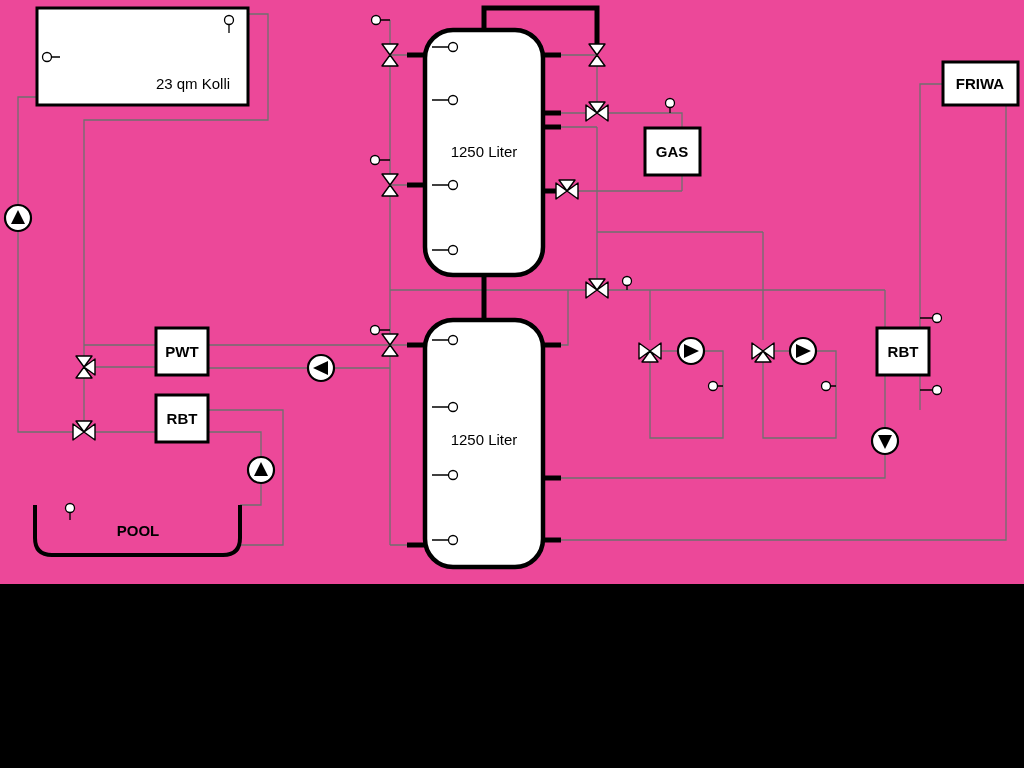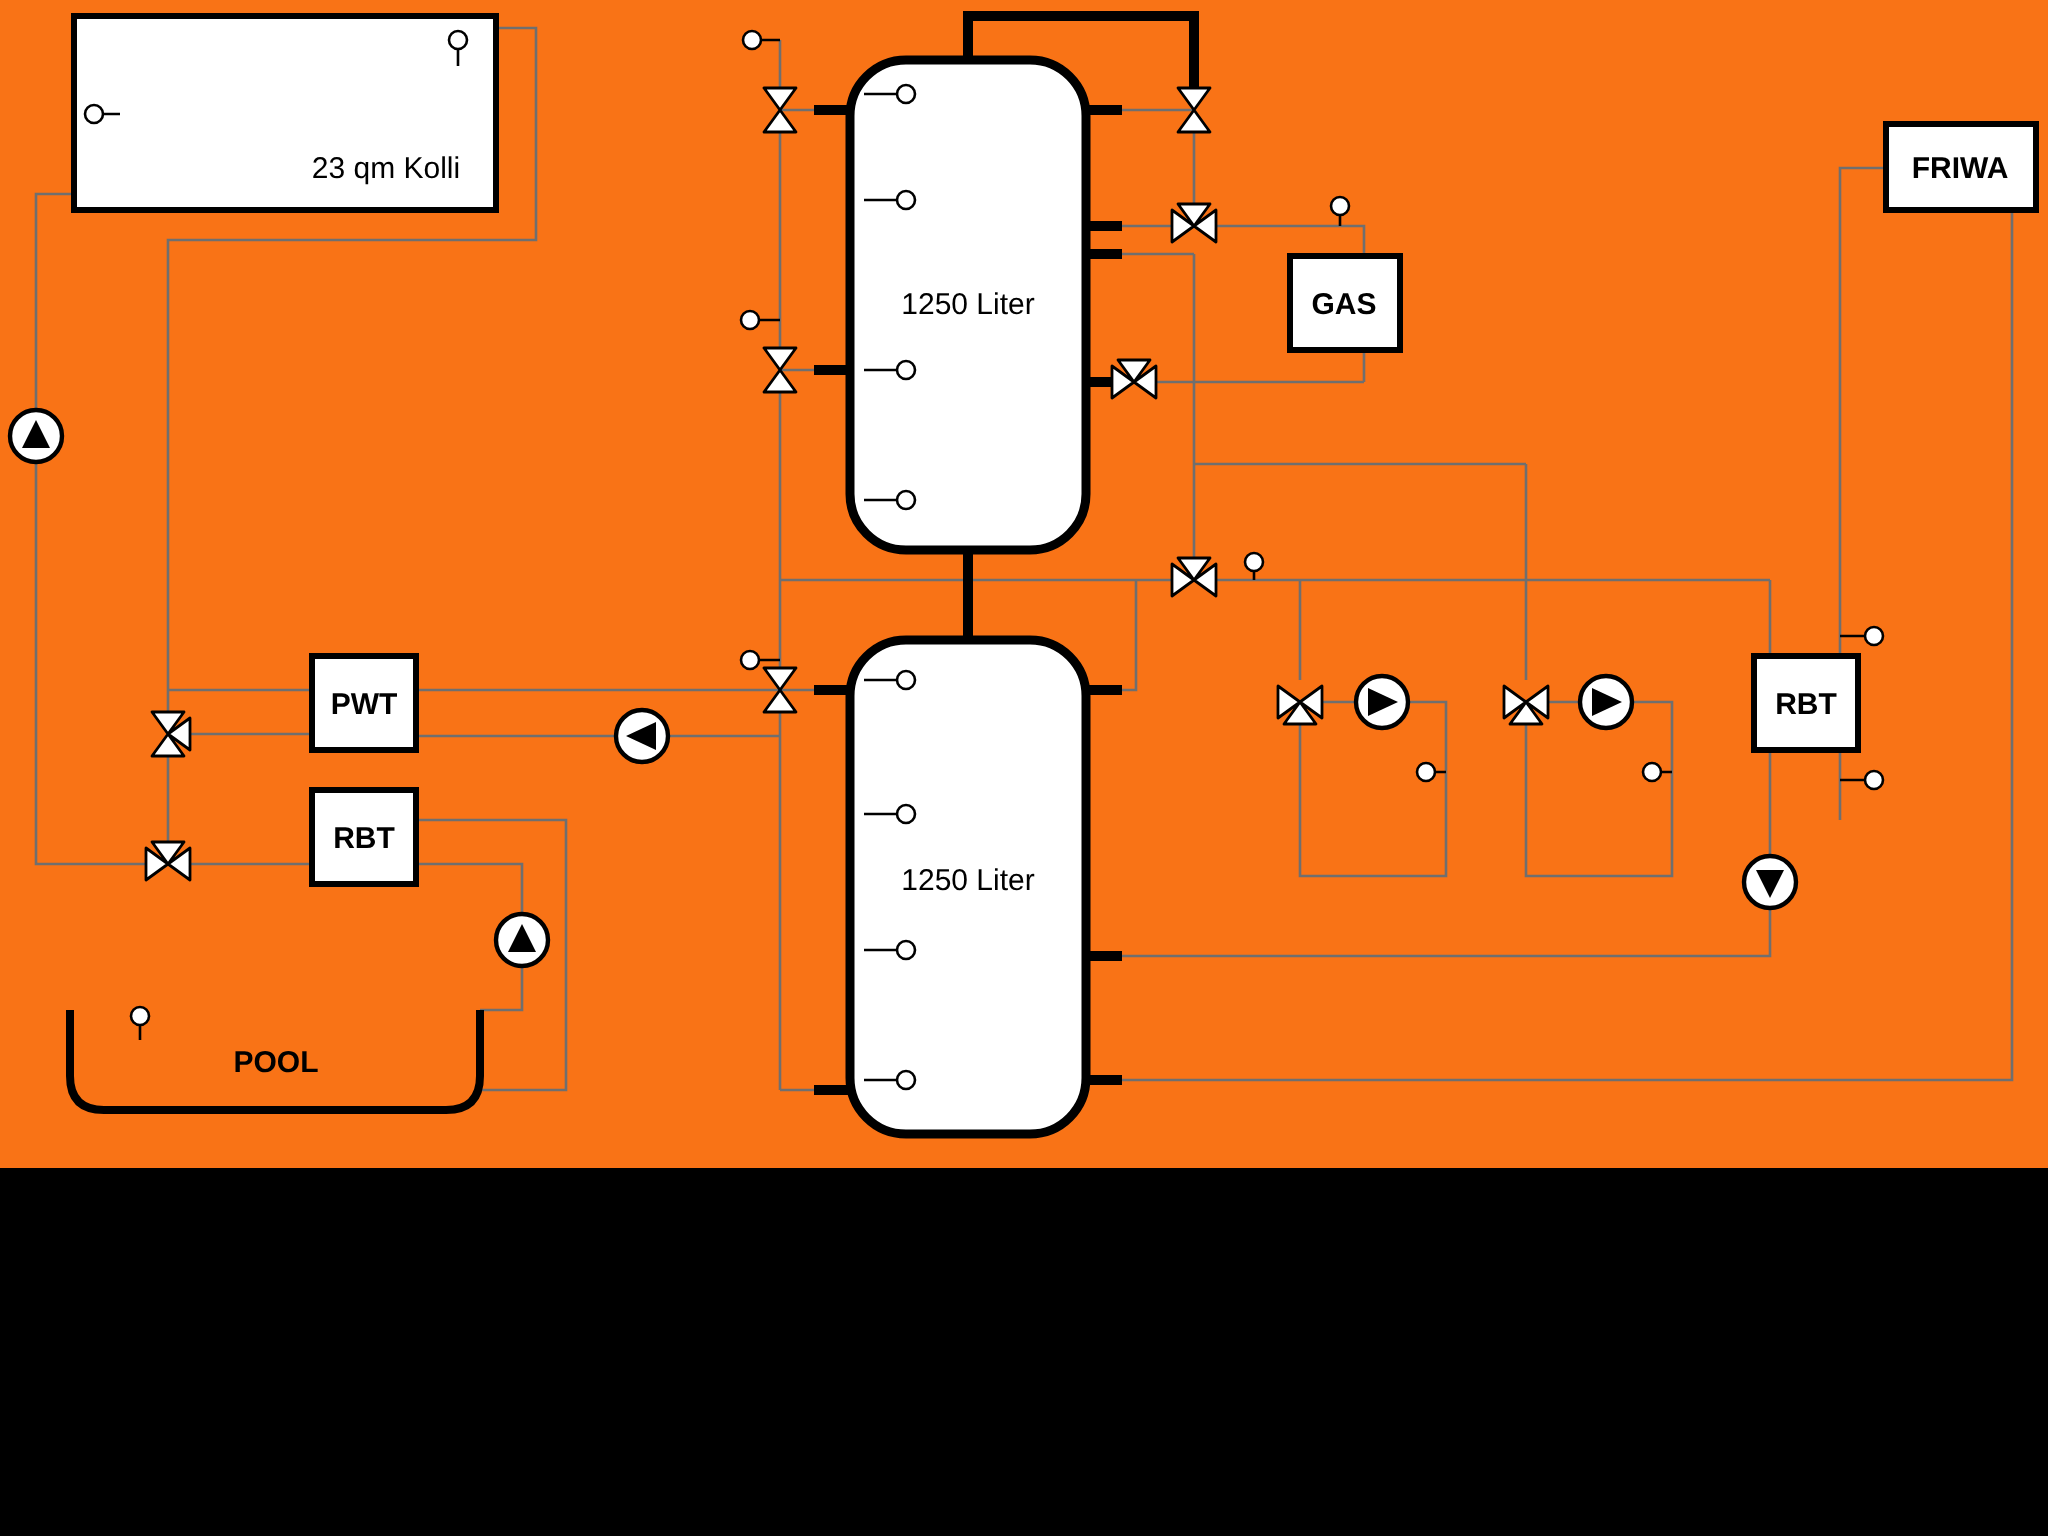--- a/index.html
+++ b/index.html
@@ -1,16 +1,16 @@
 <!DOCTYPE html>
 <html><head>
 <meta charset="utf-8">
 <style>
   html,body{margin:0;padding:0;background:#ffffff;}
-  .screen{position:relative;width:1024px;height:768px;background:#f97316;overflow:hidden;
+  .screen{position:relative;width:1024px;height:768px;background:#ec4899;overflow:hidden;
           font-family:"Liberation Sans",sans-serif;}
   svg{display:block;}
   .pipe{stroke:#6f6f6f;stroke-width:1.3;fill:none;}
   .pipe-thick{stroke:#000;stroke-width:5;fill:none;}
   .stub{stroke:#000;stroke-width:5;fill:none;}
   .box{fill:#fff;stroke:#000;stroke-width:3;}
   .tank{fill:#fff;stroke:#000;stroke-width:4.5;}
   .pool{fill:none;stroke:#000;stroke-width:4;}
   .valve{fill:#fff;stroke:#000;stroke-width:1.4;stroke-linejoin:round;}
   .pump-c{fill:#fff;stroke:#000;stroke-width:2.2;}

